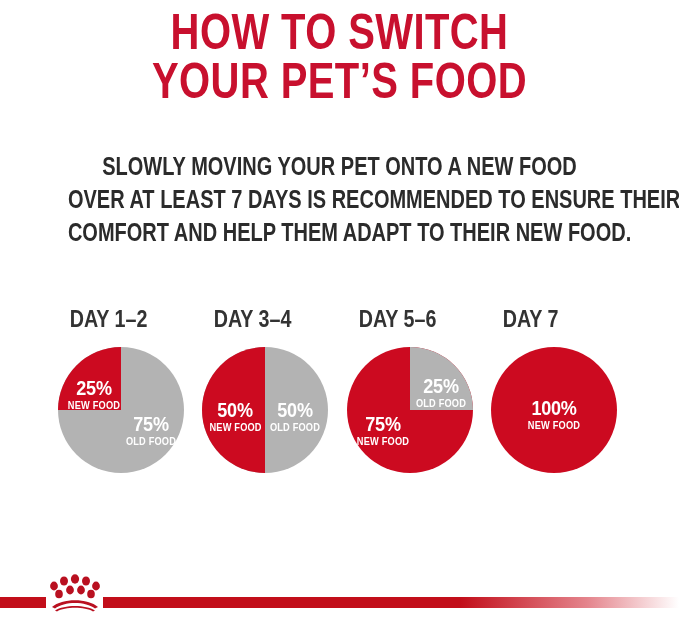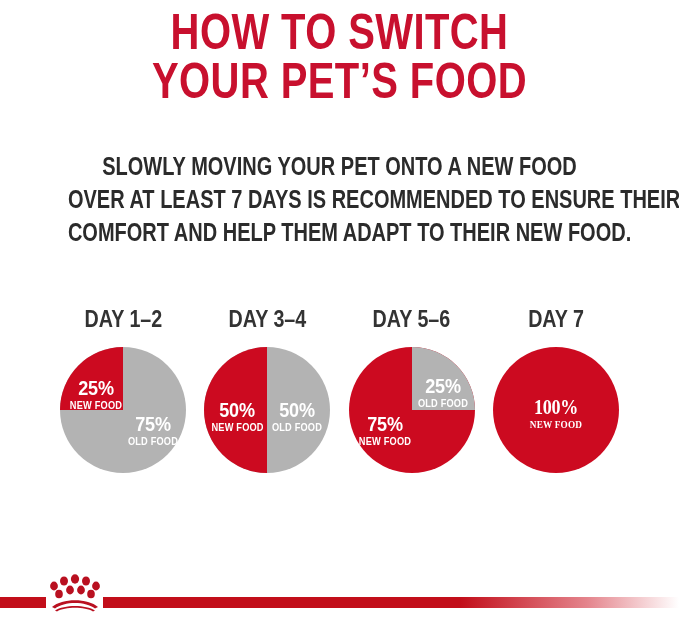--- a/index.html
+++ b/index.html
@@ -66,21 +66,20 @@
     flex-direction: row;
     justify-content: space-between;
     align-items: flex-start;
     padding: 0 58px;
     box-sizing: border-box;
   }
   .pie-cell {
     width: 130px;
     display: flex;
     flex-direction: column;
-    align-items: center;
   }
   .day-label {
     color: #333333;
     font-weight: bold;
     font-size: 24px;
     letter-spacing: 0px;
     margin-bottom: 14px;
     white-space: nowrap;
     transform: scaleX(0.82);
   }
@@ -118,21 +117,21 @@
     transform: scaleX(0.88);
   }
 
   
   .lp-tl  { left: 6px;  top: 30px;  width: 60px; }
   .lp-br  { left: 62px; top: 66px;  width: 62px; }
   .lp-lh  { left: 4px;  top: 52px;  width: 58px; }
   .lp-rh  { left: 64px; top: 52px;  width: 58px; }
   .lp-tr  { left: 64px; top: 28px;  width: 60px; }
   .lp-bl  { left: 4px;  top: 66px;  width: 64px; }
-  .lp-ctr { left: 0;    top: 50px;  width: 126px; font-family: Liberation Serif, serif; }
+  .lp-ctr { left: 0;    top: 50px;  width: 126px; }
 
   
   #footer-bar {
     position: absolute;
     left: 0;
     top: 597px;
     width: 679px;
     height: 11px;
   }
   .bar-seg-left {

